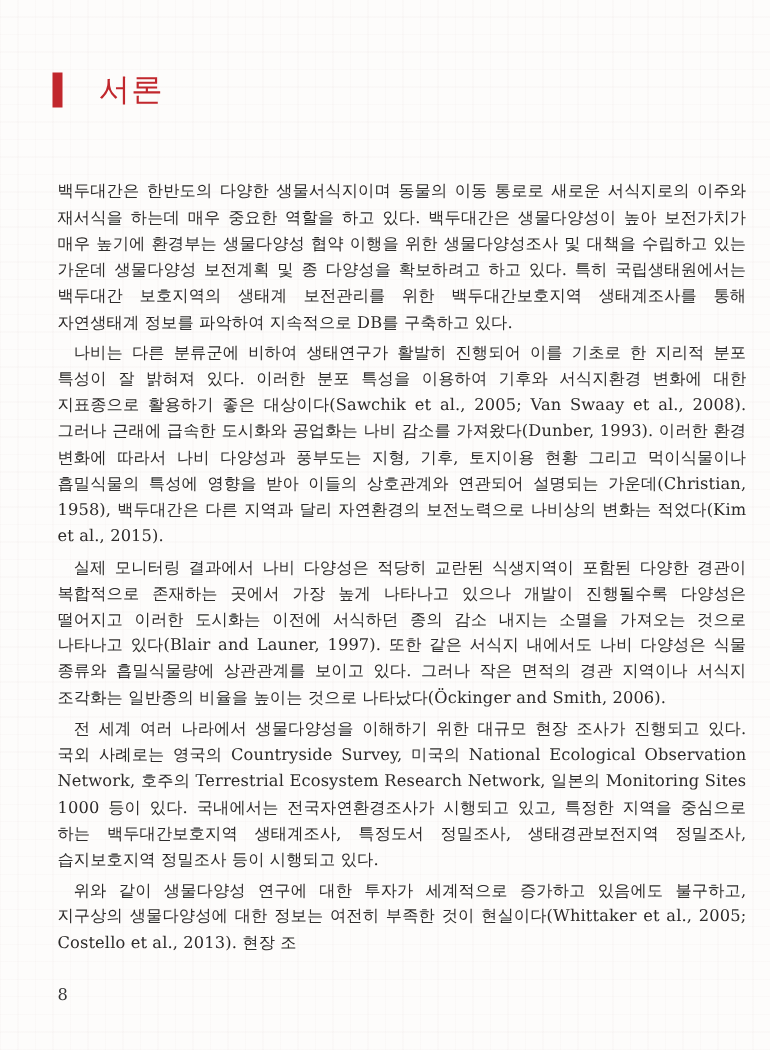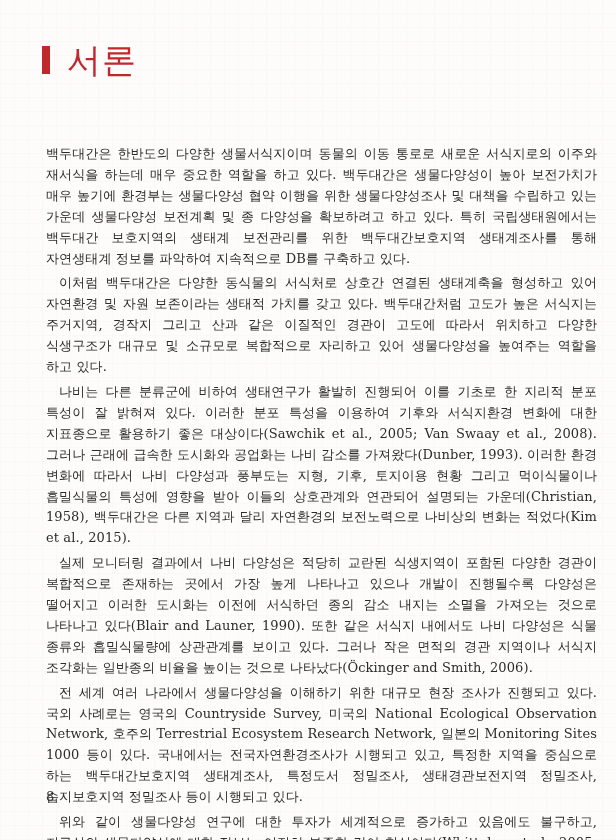--- a/index.html
+++ b/index.html
@@ -36,22 +36,22 @@
     align-items: center;
   }
   .accent-bar {
     display: inline-block;
     width: 8px;
     height: 28px;
     background: #c1272d;
     margin-right: 17px;
   }
   h1.section-title {
-    margin: 0;
-    font-size: 34px;
+    margin: 12px;
+    font-size: 25px;
     line-height: 28px;
     font-weight: 500;
     color: #c1272d;
     letter-spacing: 1px;
     text-align: right;
   }
   .body-text {
     position: absolute;
     left: 42px;
     top: 140px;
@@ -82,22 +82,21 @@
 
 <div class="page">
 
   <div class="heading-row">
     <span class="accent-bar"></span>
     <h1 class="section-title">서론</h1>
   </div>
 
   <div class="body-text">
     <p>백두대간은 한반도의 다양한 생물서식지이며 동물의 이동 통로로 새로운 서식지로의 이주와 재서식을 하는데 매우 중요한 역할을 하고 있다. 백두대간은 생물다양성이 높아 보전가치가 매우 높기에 환경부는 생물다양성 협약 이행을 위한 생물다양성조사 및 대책을 수립하고 있는 가운데 생물다양성 보전계획 및 종 다양성을 확보하려고 하고 있다. 특히 국립생태원에서는 백두대간 보호지역의 생태계 보전관리를 위한 백두대간보호지역 생태계조사를 통해 자연생태계 정보를 파악하여 지속적으로 DB를 구축하고 있다.</p>
-    <p class="indent">이처럼 백두대간은 다양한 동식물의 서식처로 상호간 연결된 생태계축을 형성하고 있어 자연환경 및 자원 보존이라는 생태적 가치를 갖고 있다. 백두대간처럼 고도가 높은 서식지는 주거지역, 경작지 그리고 산과 같은 이질적인 경관이 고도에 따라서 위치하고 다양한 식생구조가 대규모 및 소규모로 복합적으로 자리하고 있어 생물다양성을 높여주는 역할을 하고 있다.</p>
     <p class="indent">나비는 다른 분류군에 비하여 생태연구가 활발히 진행되어 이를 기초로 한 지리적 분포 특성이 잘 밝혀져 있다. 이러한 분포 특성을 이용하여 기후와 서식지환경 변화에 대한 지표종으로 활용하기 좋은 대상이다(Sawchik et al., 2005; Van Swaay et al., 2008). 그러나 근래에 급속한 도시화와 공업화는 나비 감소를 가져왔다(Dunber, 1993). 이러한 환경 변화에 따라서 나비 다양성과 풍부도는 지형, 기후, 토지이용 현황 그리고 먹이식물이나 흡밀식물의 특성에 영향을 받아 이들의 상호관계와 연관되어 설명되는 가운데(Christian, 1958), 백두대간은 다른 지역과 달리 자연환경의 보전노력으로 나비상의 변화는 적었다(Kim et al., 2015).</p>
-    <p class="indent">실제 모니터링 결과에서 나비 다양성은 적당히 교란된 식생지역이 포함된 다양한 경관이 복합적으로 존재하는 곳에서 가장 높게 나타나고 있으나 개발이 진행될수록 다양성은 떨어지고 이러한 도시화는 이전에 서식하던 종의 감소 내지는 소멸을 가져오는 것으로 나타나고 있다(Blair and Launer, 1990). 또한 같은 서식지 내에서도 나비 다양성은 식물 종류와 흡밀식물량에 상관관계를 보이고 있다. 그러나 작은 면적의 경관 지역이나 서식지 조각화는 일반종의 비율을 높이는 것으로 나타났다(Öckinger and Smith, 2006).</p>
+    <p class="indent">실제 모니터링 결과에서 나비 다양성은 적당히 교란된 식생지역이 포함된 다양한 경관이 복합적으로 존재하는 곳에서 가장 높게 나타나고 있으나 개발이 진행될수록 다양성은 떨어지고 이러한 도시화는 이전에 서식하던 종의 감소 내지는 소멸을 가져오는 것으로 나타나고 있다(Blair and Launer, 1997). 또한 같은 서식지 내에서도 나비 다양성은 식물 종류와 흡밀식물량에 상관관계를 보이고 있다. 그러나 작은 면적의 경관 지역이나 서식지 조각화는 일반종의 비율을 높이는 것으로 나타났다(Öckinger and Smith, 2006).</p>
     <p class="indent">전 세계 여러 나라에서 생물다양성을 이해하기 위한 대규모 현장 조사가 진행되고 있다. 국외 사례로는 영국의 Countryside Survey, 미국의 National Ecological Observation Network, 호주의 Terrestrial Ecosystem Research Network, 일본의 Monitoring Sites 1000 등이 있다. 국내에서는 전국자연환경조사가 시행되고 있고, 특정한 지역을 중심으로 하는 백두대간보호지역 생태계조사, 특정도서 정밀조사, 생태경관보전지역 정밀조사, 습지보호지역 정밀조사 등이 시행되고 있다.</p>
     <p class="indent">위와 같이 생물다양성 연구에 대한 투자가 세계적으로 증가하고 있음에도 불구하고, 지구상의 생물다양성에 대한 정보는 여전히 부족한 것이 현실이다(Whittaker et al., 2005; Costello et al., 2013). 현장 조</p>
   </div>
 
   <span class="page-number">8</span>
 
 </div>
 
 </body></html>

